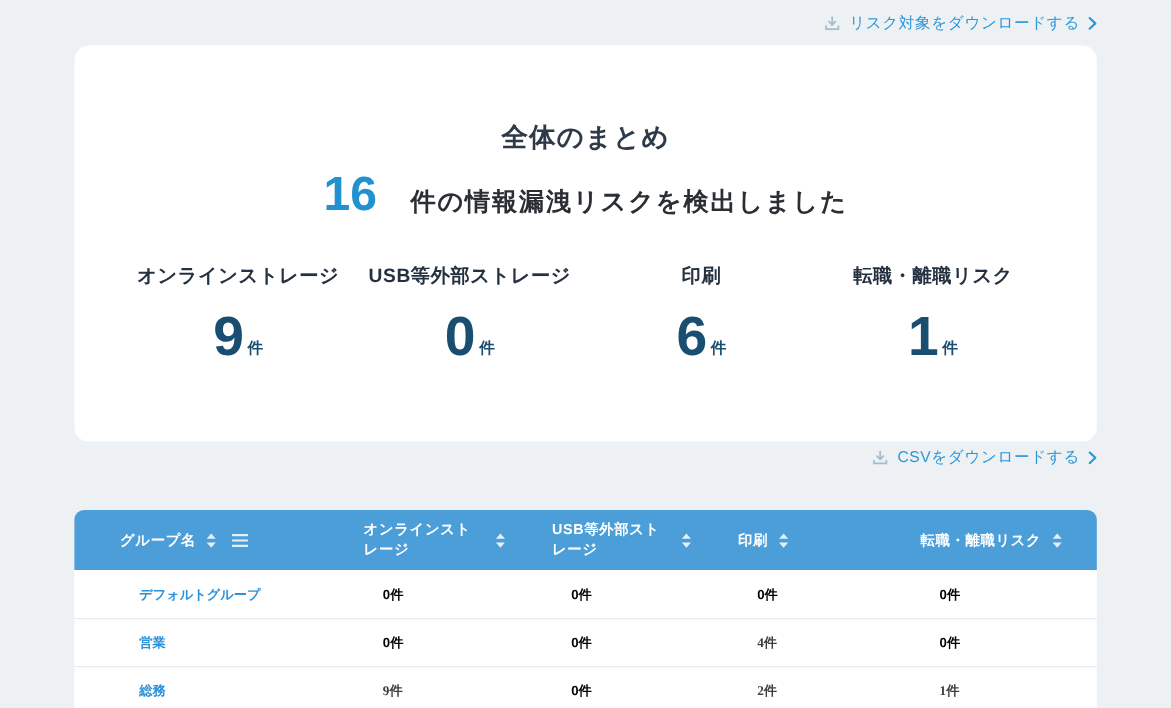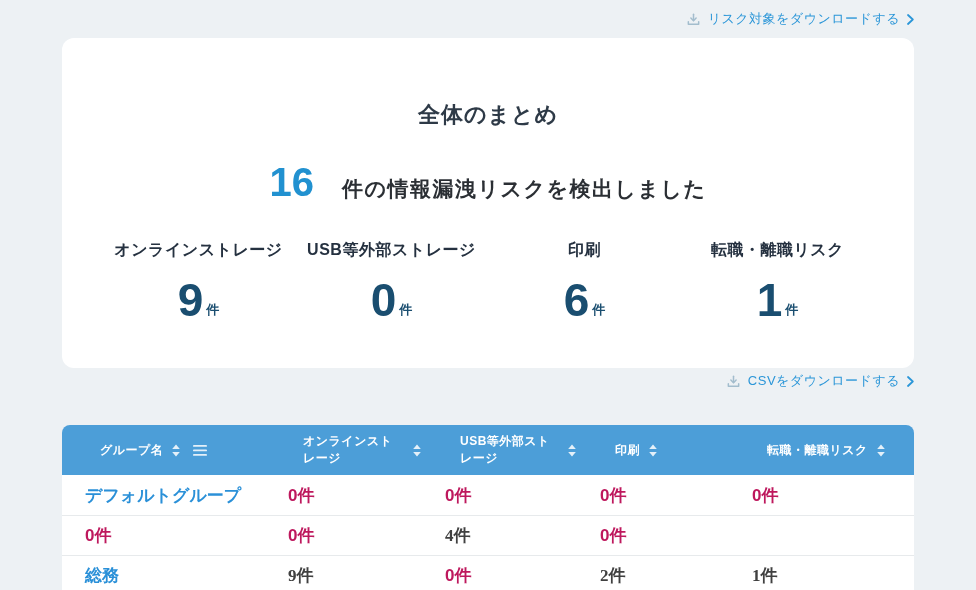--- a/index.html
+++ b/index.html
@@ -40,21 +40,21 @@
     padding-top: 64px;
   }
   .summary-title {
     font-size: 22px;
     font-weight: 700;
     line-height: 26px;
     color: #2e3a47;
     letter-spacing: 1px;
   }
   .headline {
-    margin-top: 32px;
+    margin-top: 12px;
     height: 44px;
     display: flex;
     justify-content: center;
     align-items: baseline;
     gap: 28px;
   }
   .headline .count {
     font-size: 40px;
     font-weight: 700;
     color: #2191d0;
@@ -134,27 +134,27 @@
   .th svg { display: block; flex-shrink: 0; }
   .menu-icon { margin-left: 4px; cursor: pointer; }
   .tbody { background: #ffffff; }
   .tr {
     display: grid;
     grid-template-columns: 203px 157px 155px 152px 185px;
     align-items: center;
     height: 40px;
   }
   .tr + .tr { border-top: 1px solid #e7eaec; }
-  .td { padding-left: 23px; font-size: 17px; font-weight: 700; }
+  .td { padding-left: 54px; font-size: 11px; font-weight: 700; }
   .td.group {
     color: #2a90d8;
     text-decoration: none;
     cursor: pointer;
   }
-  .td.val { color: #be185d; }
+  .td.val { color: #000000; }
   .td.val.alert { color: #404040; font-family: Liberation Serif, serif; }
 </style>
 </head>
 <body>
 
 <div class="container">
 
   <div class="toolbar-row">
     <a class="dl-link">
       <svg width="15" height="15" viewBox="0 0 16 16" fill="none" stroke="#a3bdcd" stroke-width="1.6" stroke-linecap="round" stroke-linejoin="round">
@@ -266,20 +266,21 @@
     </div>
     <div class="tbody">
       <div class="tr">
         <a class="td group">デフォルトグループ</a>
         <span class="td val">0件</span>
         <span class="td val">0件</span>
         <span class="td val">0件</span>
         <span class="td val">0件</span>
       </div>
       <div class="tr">
+        <a class="td group">営業</a>
         <span class="td val">0件</span>
         <span class="td val">0件</span>
         <span class="td val alert">4件</span>
         <span class="td val">0件</span>
       </div>
       <div class="tr">
         <a class="td group">総務</a>
         <span class="td val alert">9件</span>
         <span class="td val">0件</span>
         <span class="td val alert">2件</span>

